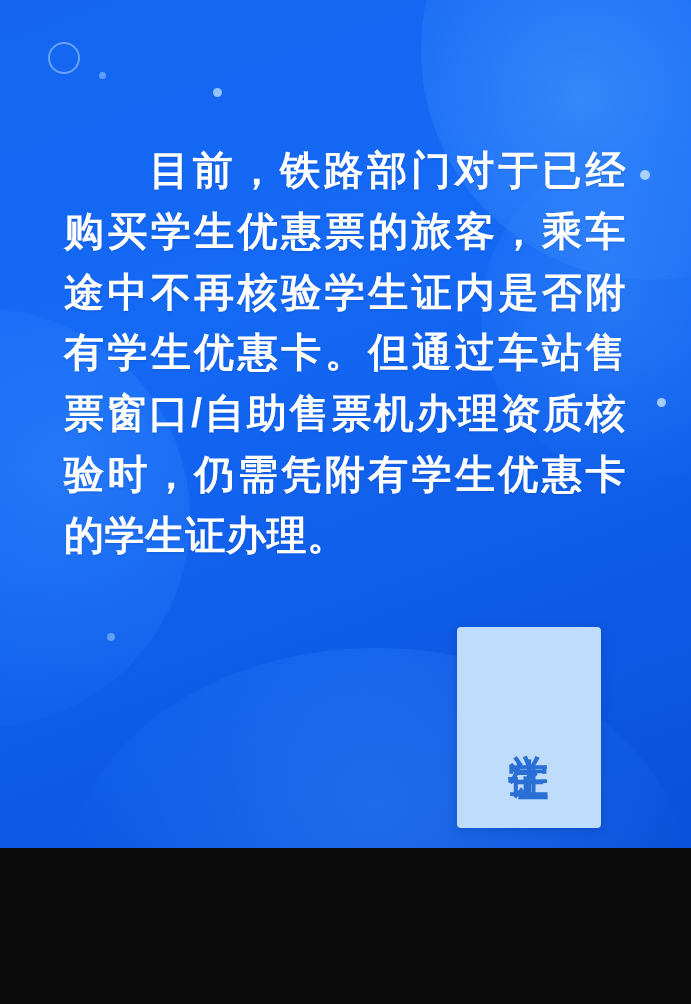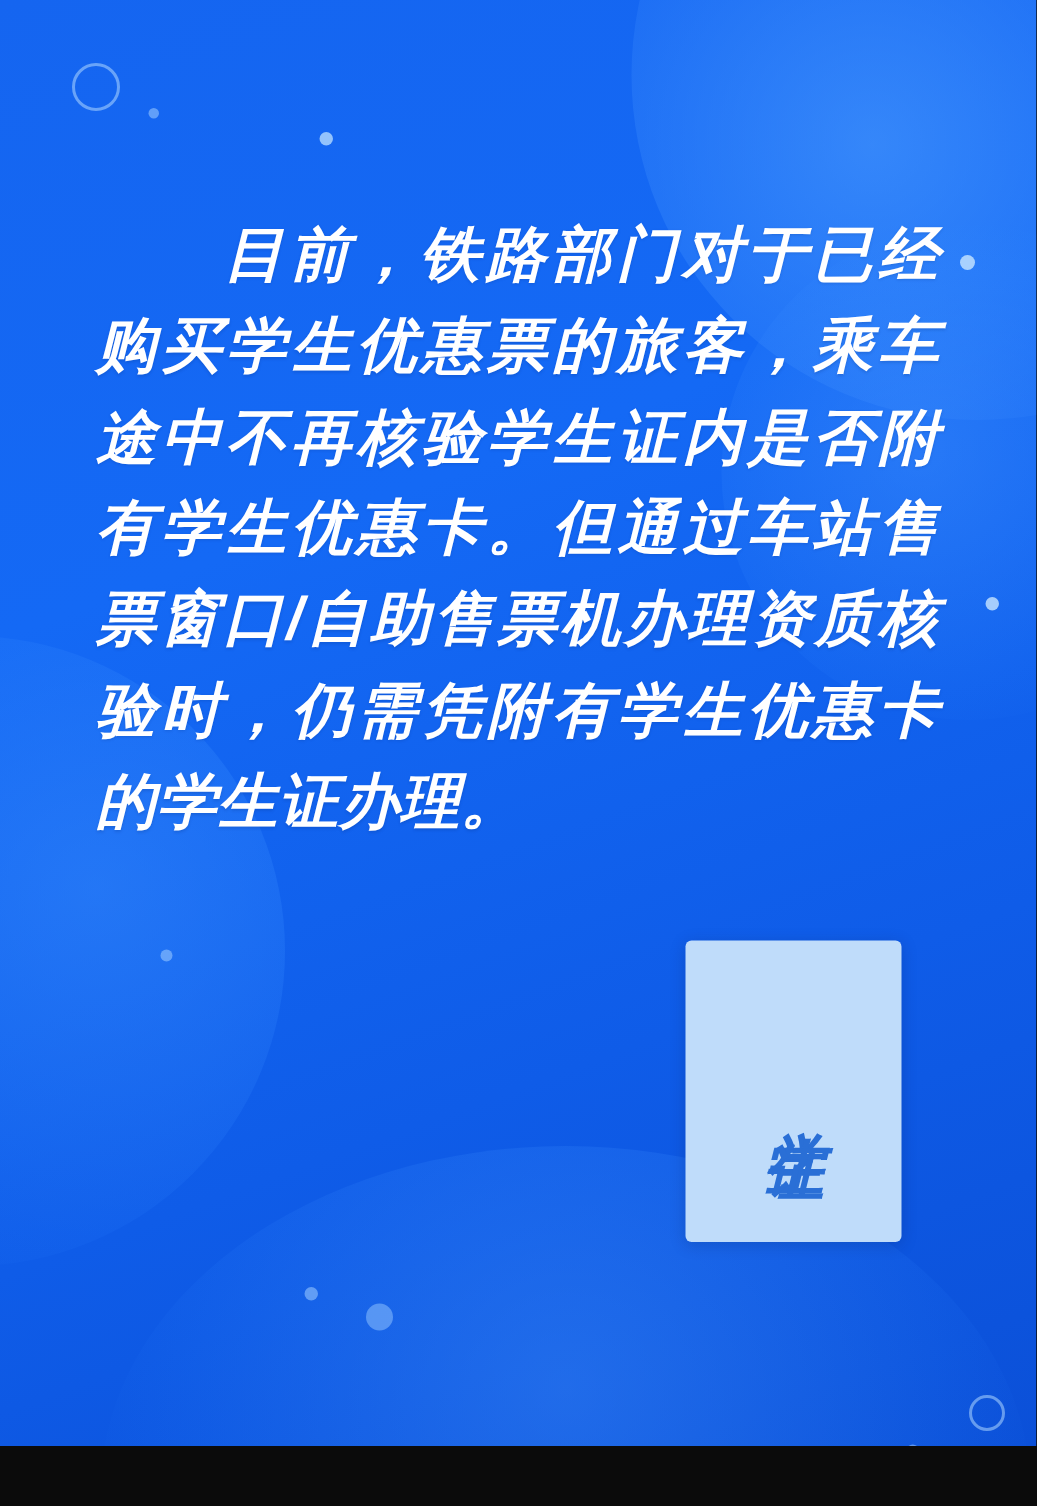--- a/index.html
+++ b/index.html
@@ -6,24 +6,23 @@
     margin: 0;
     padding: 0;
     background: #0b0b0b;
   }
   body {
     font-family: "Liberation Sans", "DejaVu Sans", sans-serif;
   }
   #poster {
     position: relative;
     width: 691px;
-    height: 964px;
+    height: 848px;
     overflow: hidden;
     background: linear-gradient(160deg, #1565f0 0%, #1469f5 35%, #0f5ce8 70%, #0b50d8 100%);
-    font-style: italic;
   }
   
   .deco {
     position: absolute;
     pointer-events: none;
   }
   .blob-right-top {
     top: -180px;
     right: -190px;
     width: 460px;

